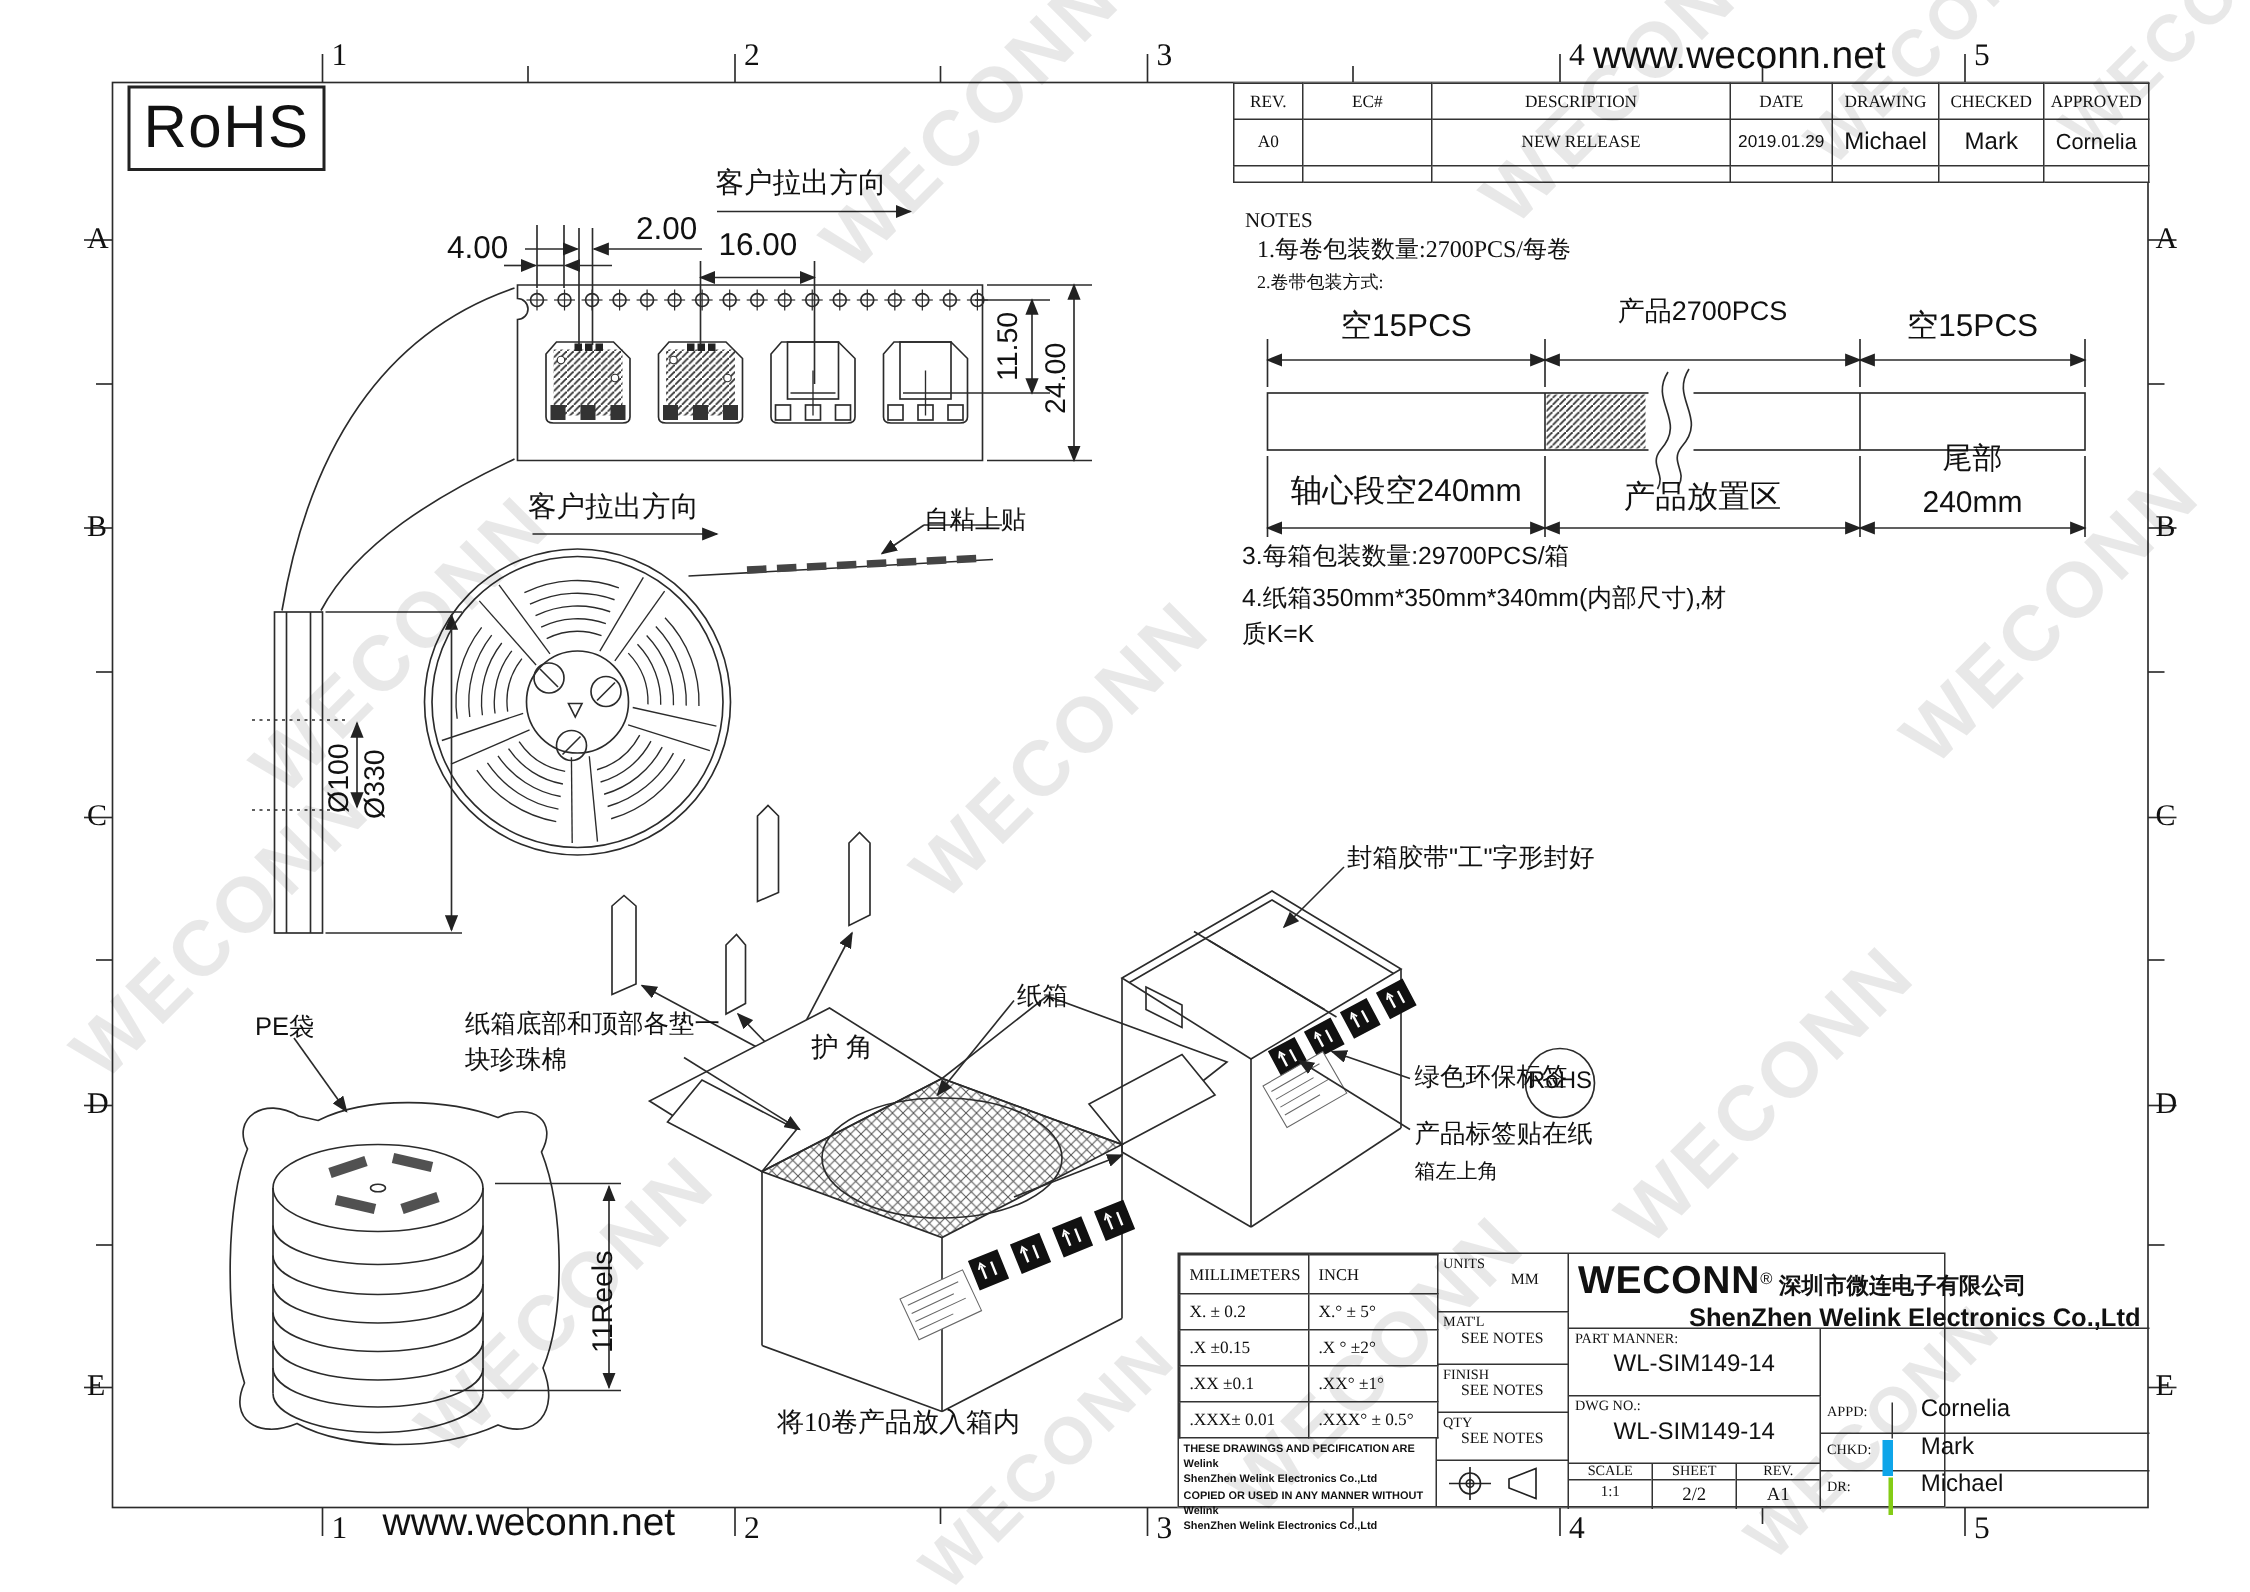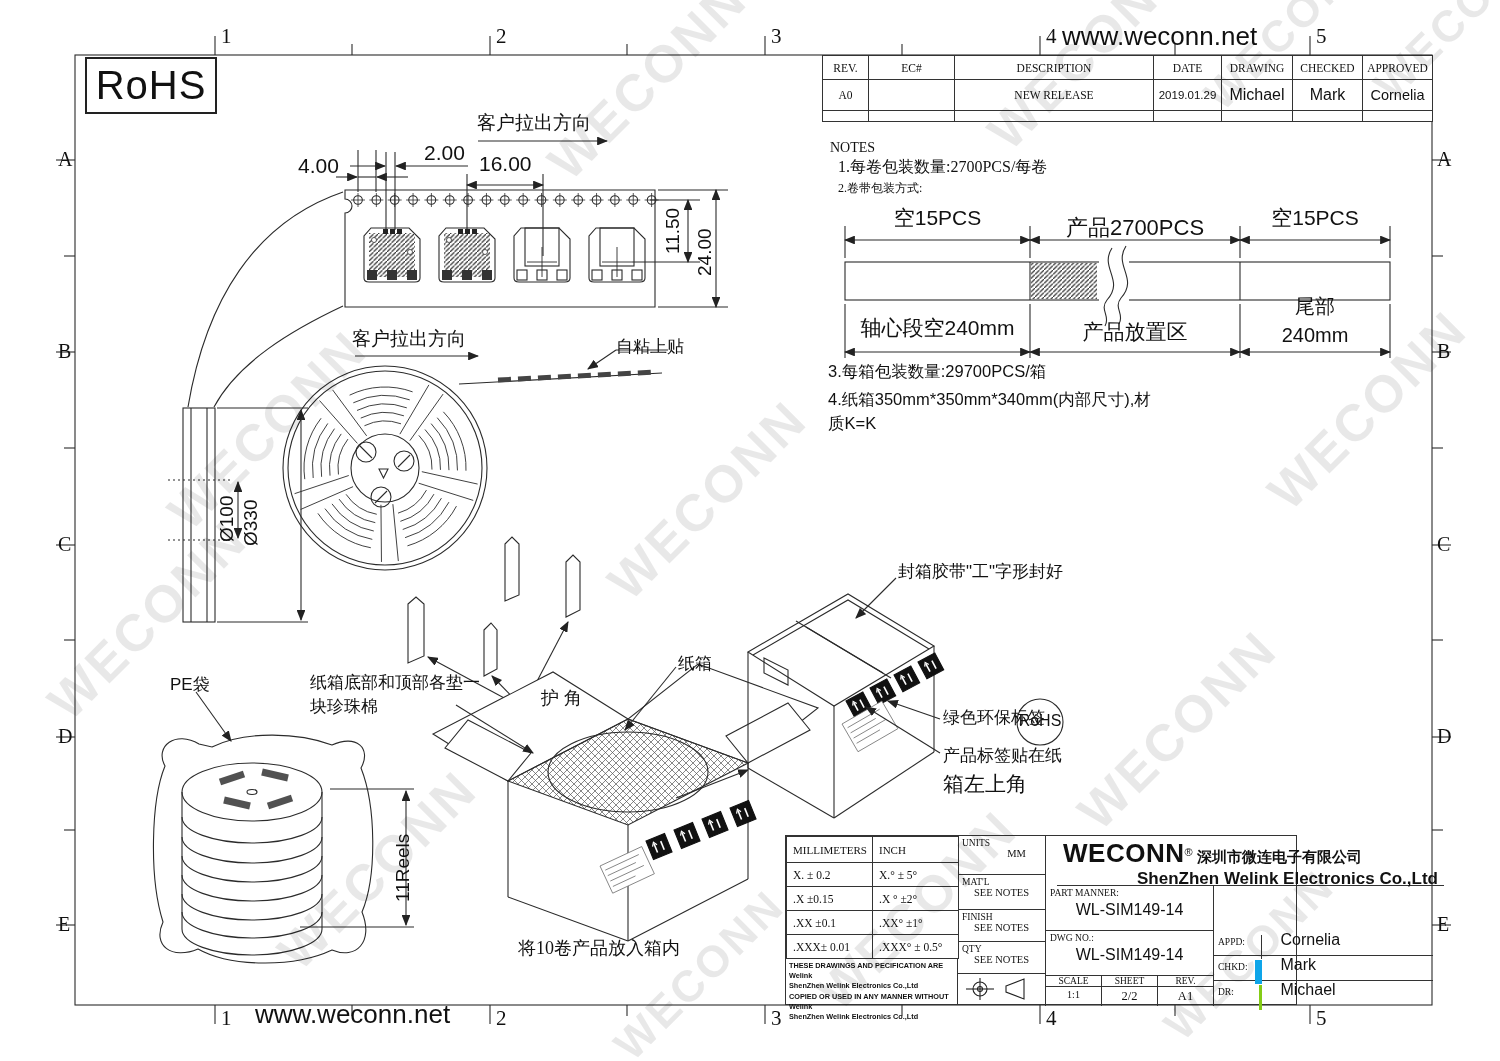--- a/index.html
+++ b/index.html
@@ -528,21 +528,21 @@
 <div class="lbl sans rot" style="left:694px;top:276px;font-size:19px">24.00</div>
 
 <div class="lbl serif" style="left:830px;top:140px;font-size:14px">NOTES</div>
 <div class="lbl serif" style="left:838px;top:158px;font-size:16px">1.每卷包装数量:2700PCS/每卷</div>
 <div class="lbl serif" style="left:838px;top:182px;font-size:12px">2.卷带包装方式:</div>
 <div class="lbl sans" style="left:828px;top:362px;font-size:16.5px">3.每箱包装数量:29700PCS/箱</div>
 <div class="lbl sans" style="left:828px;top:390px;font-size:16.5px">4.纸箱350mm*350mm*340mm(内部尺寸),材</div>
 <div class="lbl sans" style="left:828px;top:414px;font-size:16.5px">质K=K</div>
 
 <div class="lbl sans ctr" style="left:845px;top:206px;width:185px;font-size:21px">空15PCS</div>
-<div class="lbl sans ctr" style="left:1030px;top:215px;width:210px;font-size:22px">产品2700PCS</div>
+<div class="lbl sans ctr" style="left:1030px;top:197px;width:210px;font-size:18px">产品2700PCS</div>
 <div class="lbl sans ctr" style="left:1240px;top:206px;width:150px;font-size:21px">空15PCS</div>
 <div class="lbl sans ctr" style="left:845px;top:316px;width:185px;font-size:21px">轴心段空240mm</div>
 <div class="lbl sans ctr" style="left:1030px;top:320px;width:210px;font-size:21px">产品放置区</div>
 <div class="lbl sans ctr" style="left:1240px;top:295px;width:150px;font-size:20px">尾部</div>
 <div class="lbl sans ctr" style="left:1240px;top:324px;width:150px;font-size:20px">240mm</div>
 
 <div class="lbl sans rot" style="left:216px;top:542px;font-size:19px">Ø100</div>
 <div class="lbl sans rot" style="left:240px;top:546px;font-size:19px">Ø330</div>
 <div class="lbl serif" style="left:352px;top:328px;font-size:19px">客户拉出方向</div>
 <div class="lbl serif" style="left:616px;top:337px;font-size:17px">自粘上贴</div>
@@ -551,21 +551,21 @@
 <div class="lbl sans" style="left:310px;top:673px;font-size:17px">纸箱底部和顶部各垫一</div>
 <div class="lbl sans" style="left:310px;top:697px;font-size:17px">块珍珠棉</div>
 <div class="lbl sans" style="left:541px;top:688px;font-size:18px">护 角</div>
 <div class="lbl sans" style="left:678px;top:654px;font-size:17px">纸箱</div>
 <div class="lbl sans rot" style="left:392px;top:902px;font-size:19px">11Reels</div>
 <div class="lbl serif" style="left:518px;top:938px;font-size:18px">将10卷产品放入箱内</div>
 <div class="lbl sans" style="left:898px;top:562px;font-size:17px">封箱胶带"工"字形封好</div>
 <div class="lbl sans" style="left:943px;top:708px;font-size:17px">绿色环保标签</div>
 <div class="lbl sans ctr" style="left:1012px;top:712px;width:56px;font-size:16px">RoHS</div>
 <div class="lbl sans" style="left:943px;top:746px;font-size:17px">产品标签贴在纸</div>
-<div class="lbl sans" style="left:943px;top:772px;font-size:21px">箱左上角</div>
+<div class="lbl sans" style="left:943px;top:772px;font-size:14px">箱左上角</div>
 
 <div id="tblock">
 
   <div class="tb" id="toltbl" style="left:0;top:0;width:172px;height:122px;border:none">
     <table>
       <colgroup>
             <col style="width:86px">
             <col style="width:86px">
           </colgroup>
       <tbody>
@@ -620,21 +620,21 @@
       <g stroke="#222" stroke-width="1.1" fill="none">
         <circle cx="22" cy="15" r="7"></circle>
             <circle cx="22" cy="15" r="2.5"></circle>
         <line x1="8" y1="15" x2="36" y2="15"></line>
             <line x1="22" y1="4" x2="22" y2="26"></line>
         <polygon points="48,12 66,5 66,25 48,18"></polygon>
       </g>
     </svg>
   </div>
 
-  <div class="tb" style="left:271px;top:0;width:387px;height:50px;border-right:none;padding:2px 6px;box-sizing:border-box">
+  <div class="tb" style="left:260px;top:0;width:387px;height:50px;border-right:none;padding:2px 6px;box-sizing:border-box">
     <div style="white-space:nowrap">
       <span style="font:bold 26px 'Liberation Sans',sans-serif;letter-spacing:0.5px">WECONN</span><span style="font-size:11px;vertical-align:super">®</span>
       <span style="font:bold 15px 'Liberation Sans',sans-serif">深圳市微连电子有限公司</span>
     </div>
     <div style="font:bold 17px 'Liberation Sans',sans-serif;text-align:right">ShenZhen Welink Electronics Co.,Ltd</div>
   </div>
   <div class="tb" style="left:260px;top:50px;width:168px;height:45px">
     <div class="cell-lab">PART MANNER:</div>
     <div class="big-val" style="margin-top:3px">WL-SIM149-14</div>
   </div>

